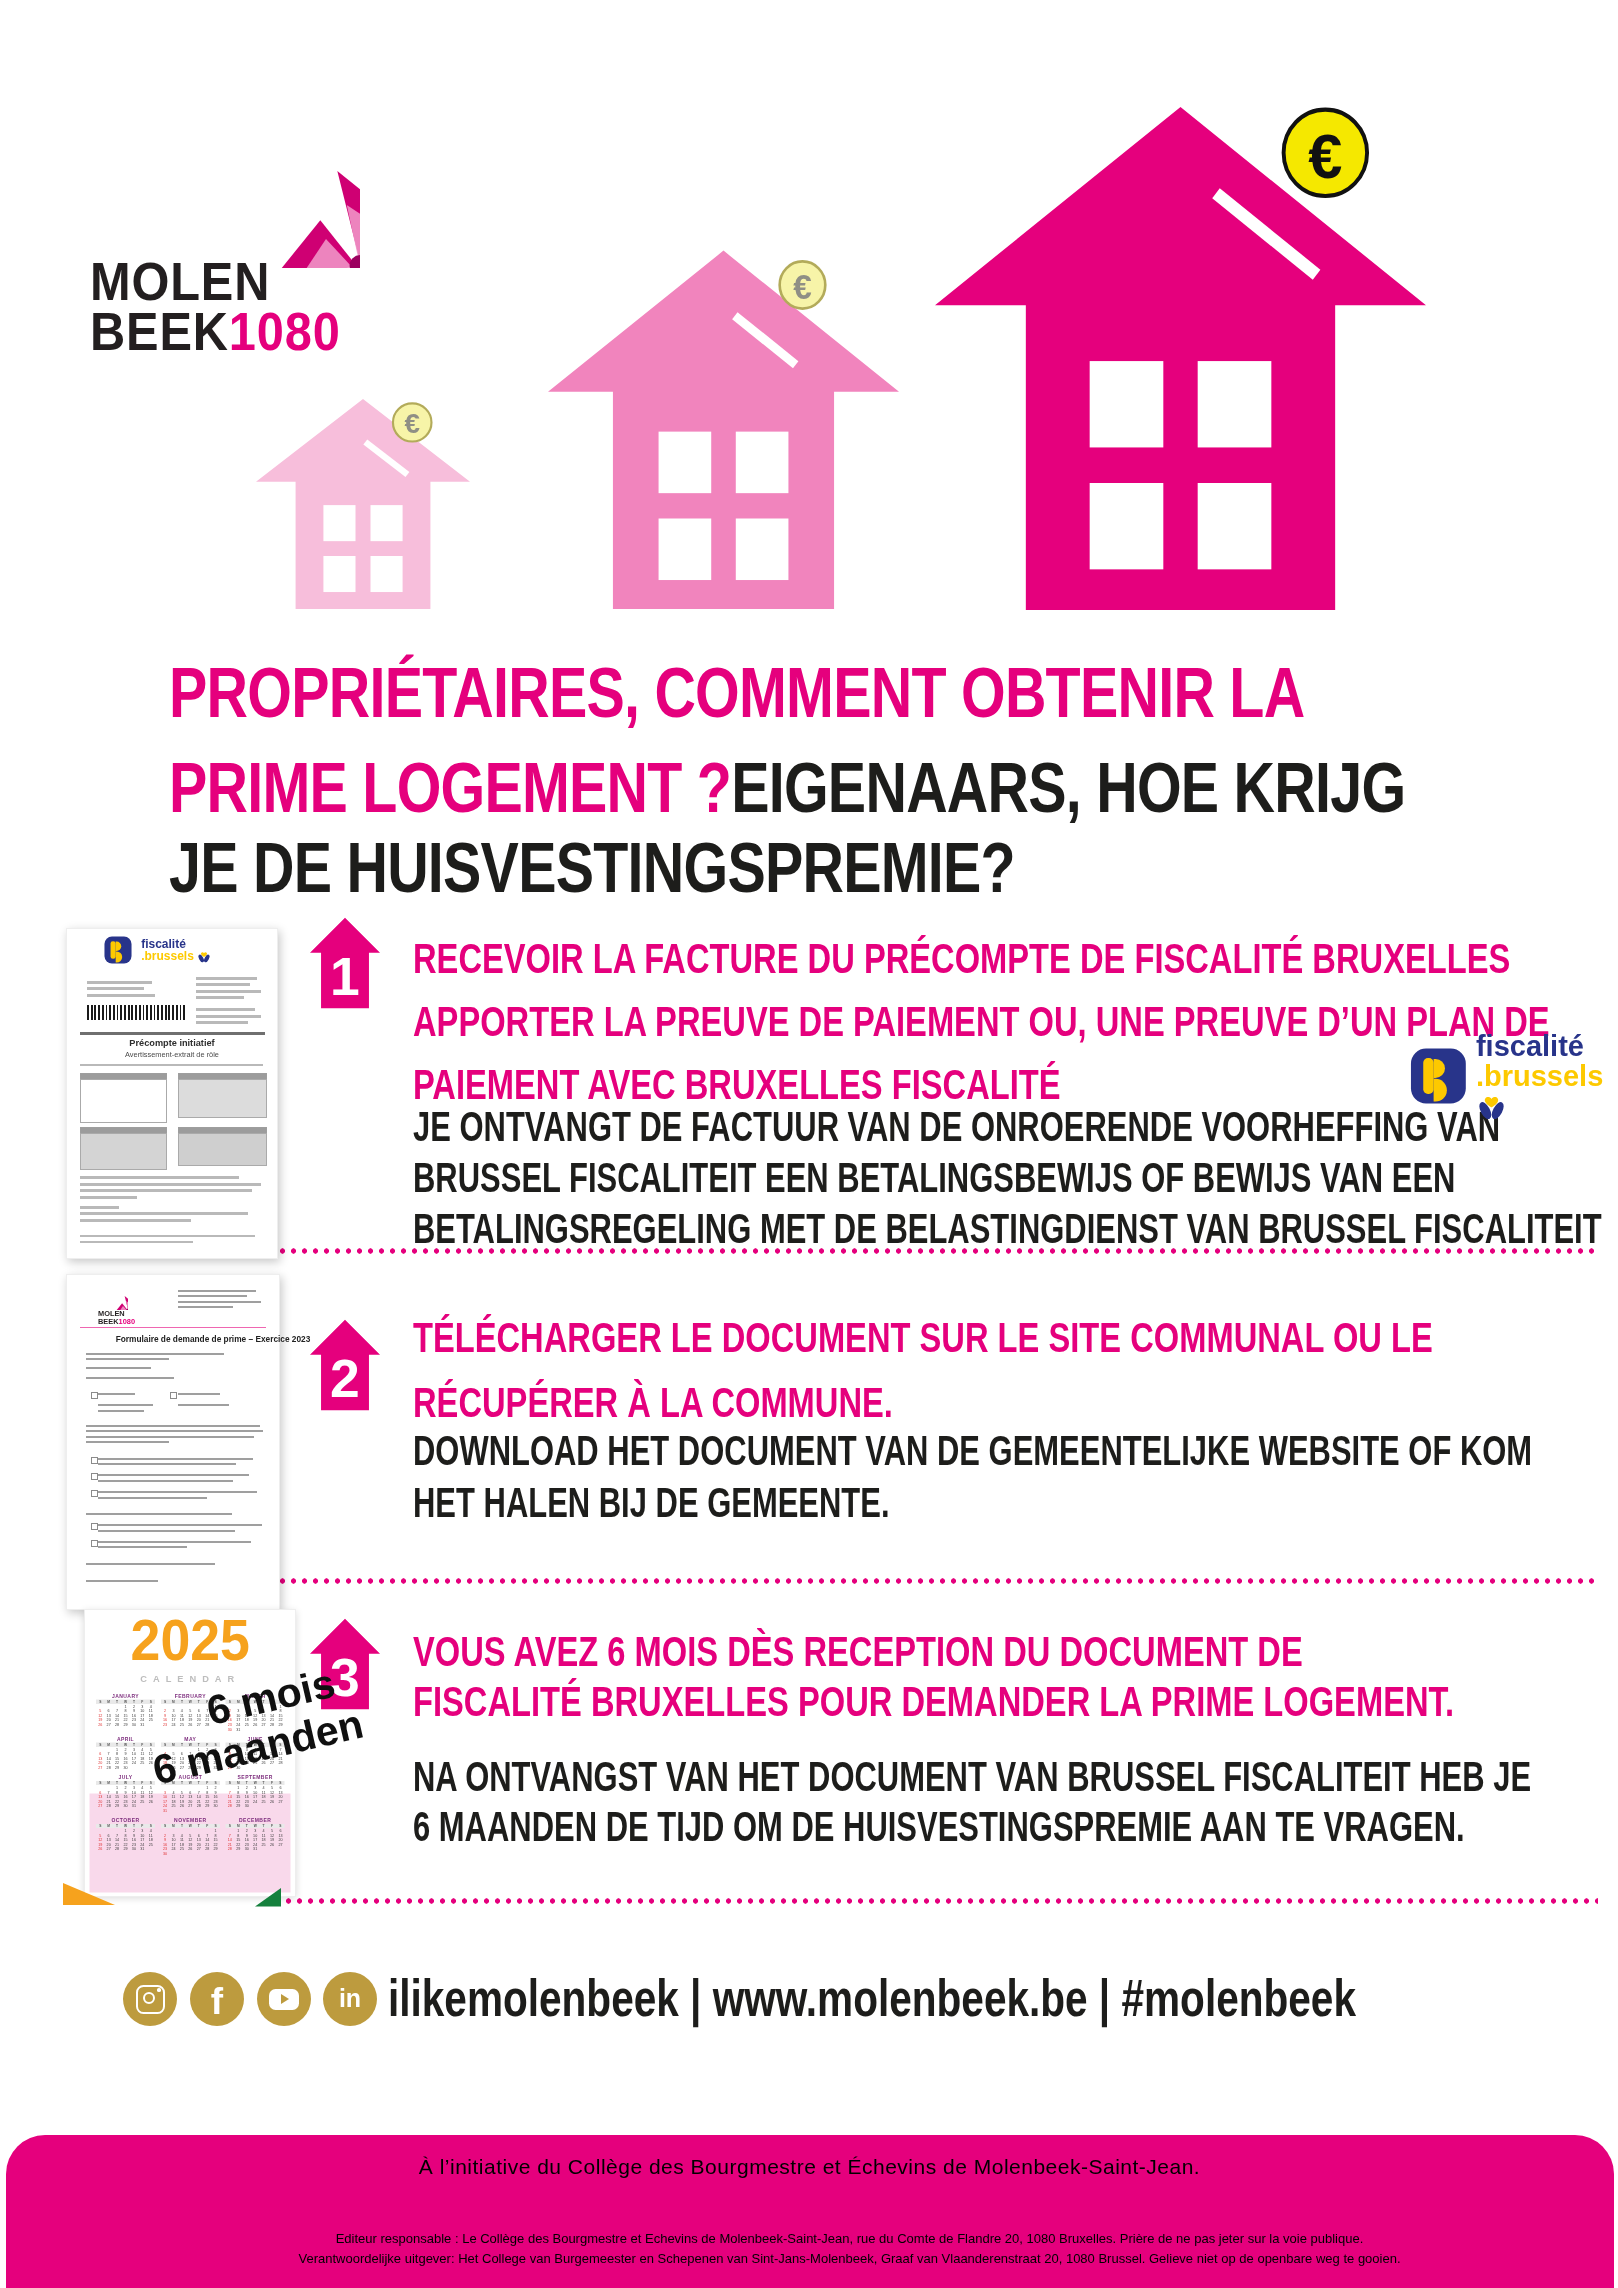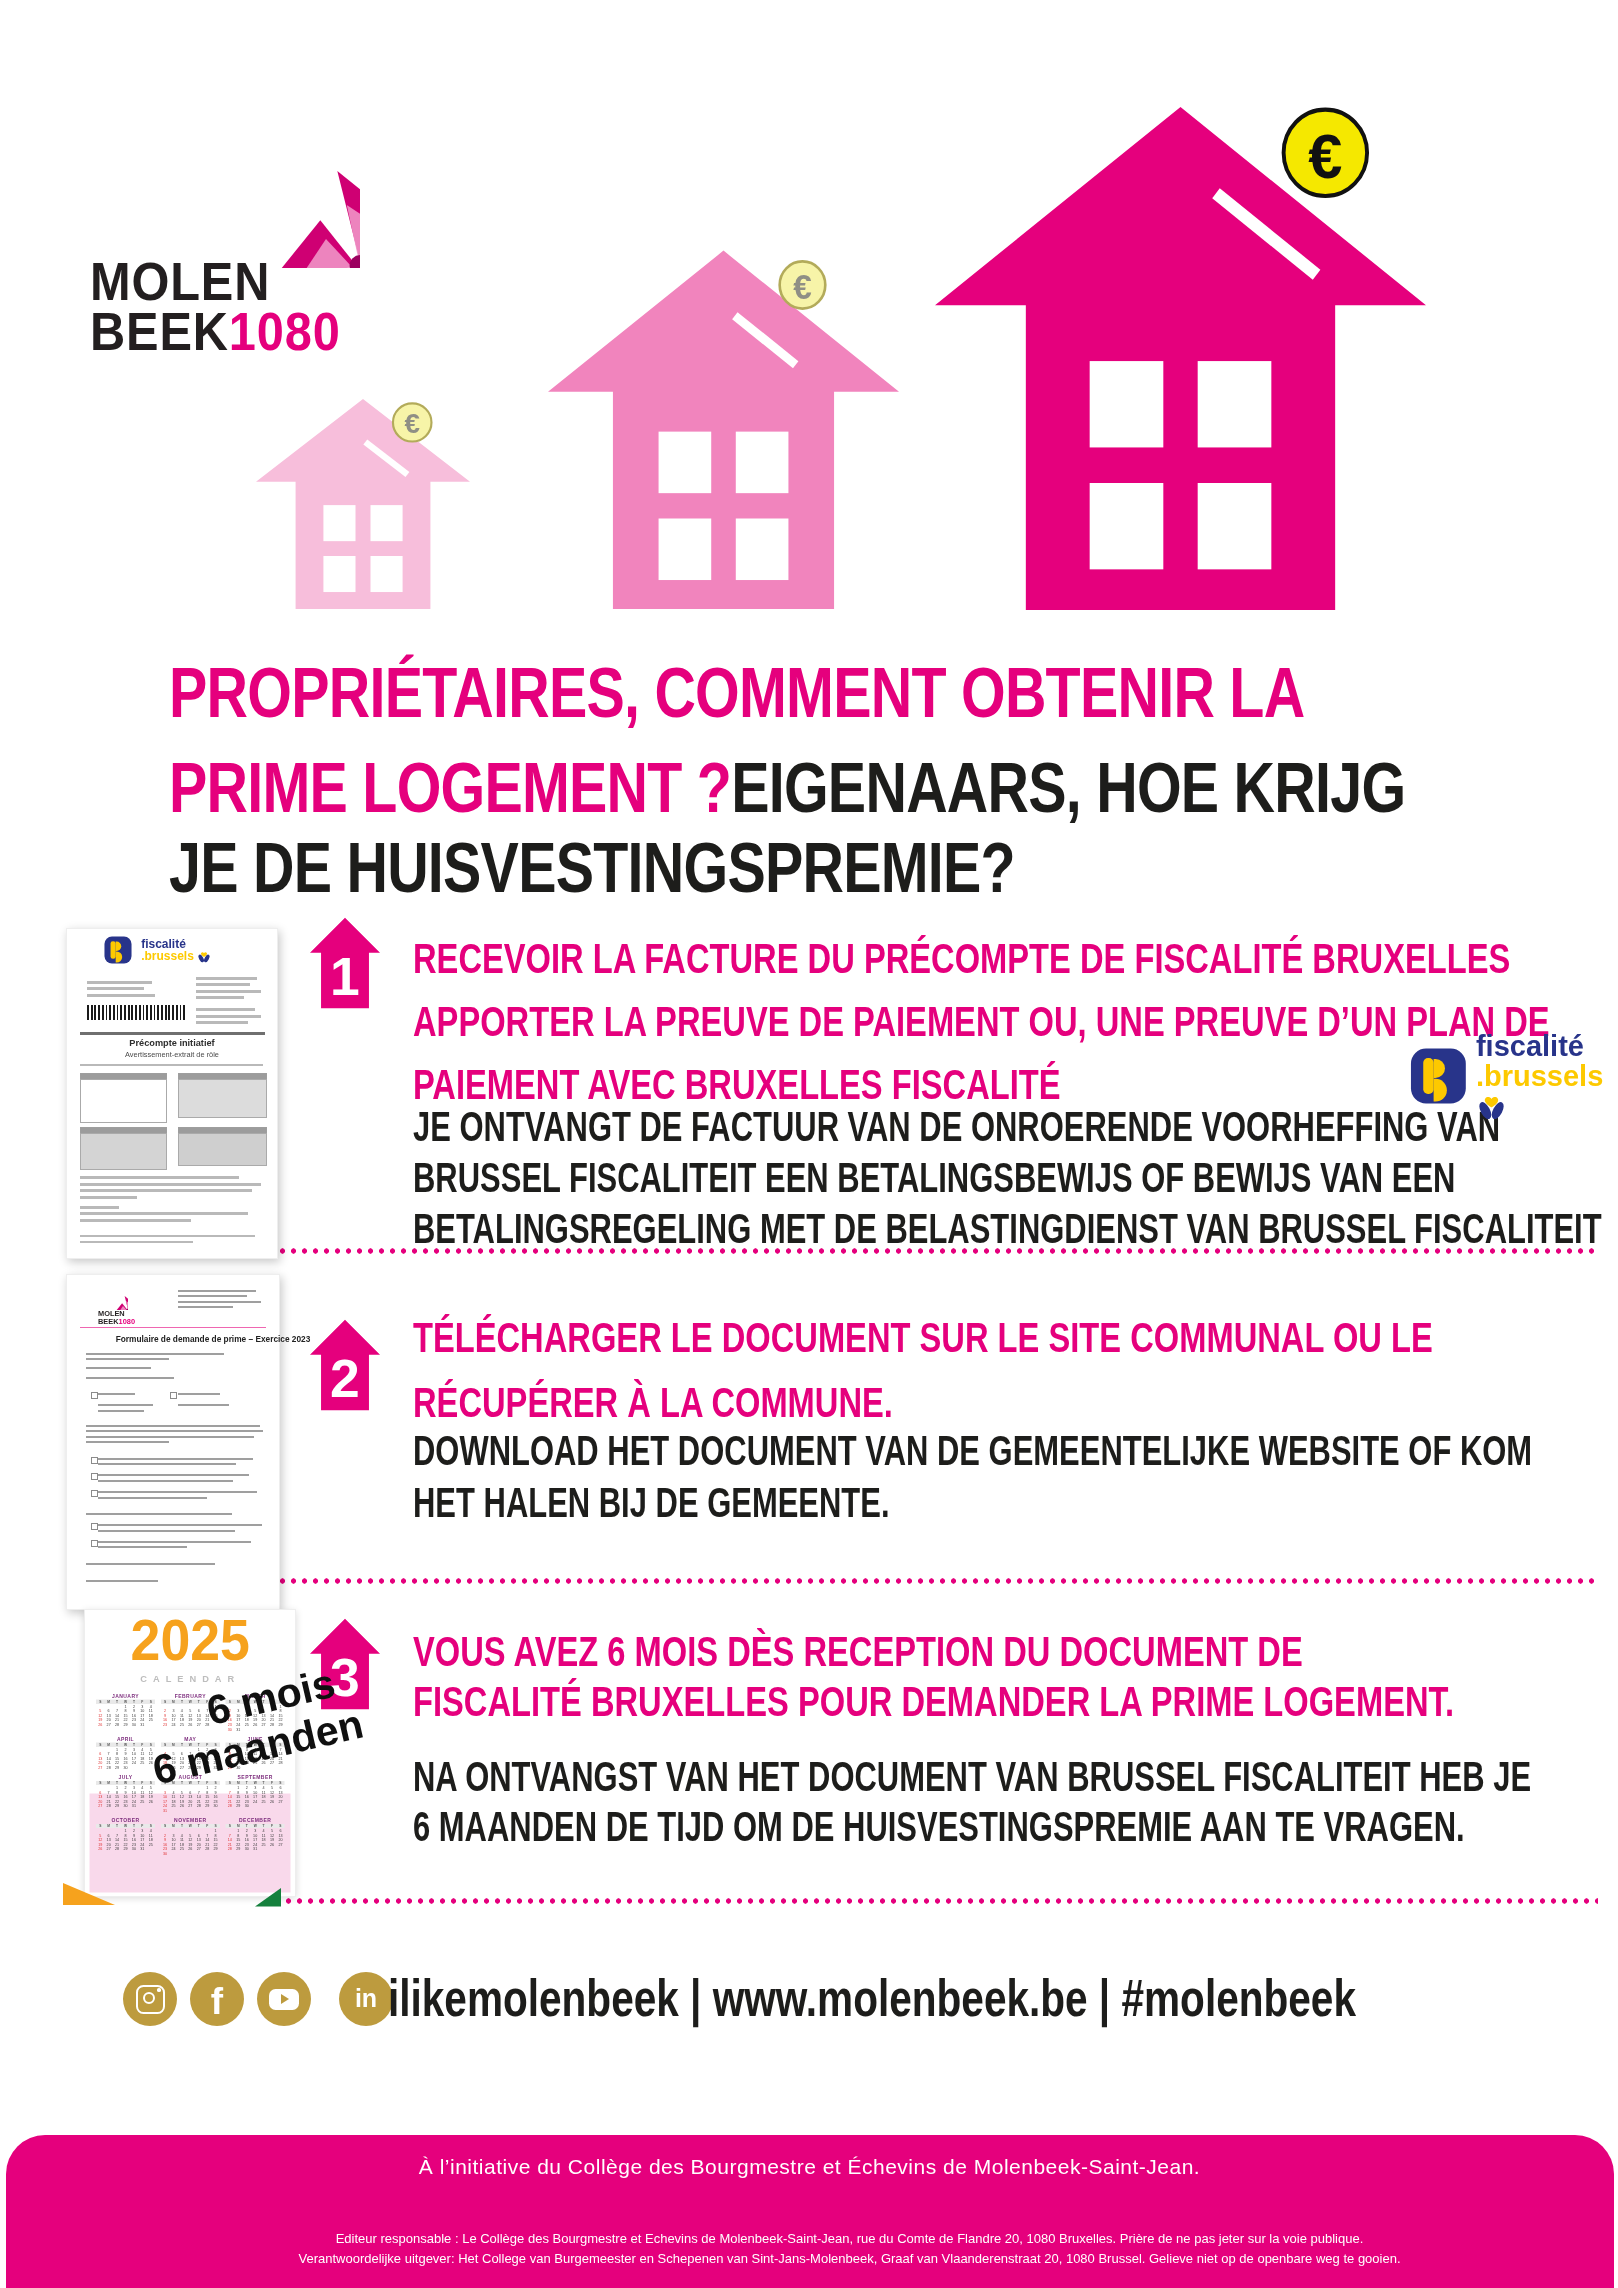--- a/index.html
+++ b/index.html
@@ -72,21 +72,21 @@
   .ig-frame{width:25px;height:25px;border:2.8px solid #fff;border-radius:7.4px;position:relative;}
   .ig-lens{position:absolute;left:5.5px;top:5.5px;width:8.3px;height:8.3px;border:2.8px solid #fff;border-radius:50%;}
   .ig-dot{position:absolute;right:1.8px;top:1.8px;width:3.7px;height:3.7px;background:#fff;border-radius:50%;}
   .fb-f{font-size:37px;font-weight:bold;transform:translateY(2.8px);}
   .yt-box{width:29.5px;height:21px;background:#fff;border-radius:6.5px;display:flex;align-items:center;justify-content:center;}
   .yt-tri{width:0;height:0;border-left:8.3px solid var(--gold);border-top:5.5px solid transparent;border-bottom:5.5px solid transparent;margin-left:1.8px;}
   .li-in{font-size:25px;font-weight:bold;transform:translateY(-0.9px);}
 
   
   .footer{position:absolute;left:5.5px;right:5.5px;top:2135px;height:154px;background:var(--brand_pink);
-          border-radius:39px 39px 0 0;color:#ffffff;}
+          border-radius:39px 39px 0 0;color:#000000;}
   .footer p{position:absolute;width:100%;text-align:center;margin:0;}
   .f-big{font-size:21px;letter-spacing:0.5px;}
   .f-small{font-size:13px;padding-left:40px;}
 
   .tri{position:absolute;}
   .coin-txt{text-anchor:middle;dominant-baseline:central;font-weight:bold;}
 </style>
 </head>
 <body>
 
@@ -912,21 +912,21 @@
       </div>
   </div>
   <div class="soc" style="left:190px;">
       <span class="fb-f">f</span>
     </div>
   <div class="soc" style="left:257px;">
       <div class="yt-box">
         <div class="yt-tri"></div>
       </div>
     </div>
-  <div class="soc" style="left:339px;">
+  <div class="soc" style="left:323px;">
       <span class="li-in">in</span>
     </div>
   <div class="soc-text">ilikemolenbeek | www.molenbeek.be | #molenbeek</div>
 
   <div class="footer">
     <p class="f-big" style="top:20px;">À l’initiative du Collège des Bourgmestre et Échevins de Molenbeek-Saint-Jean.</p>
     <p class="f-small" style="top:96px;">Editeur responsable : Le Collège des Bourgmestre et Echevins de Molenbeek-Saint-Jean, rue du Comte de Flandre 20, 1080 Bruxelles. Prière de ne pas jeter sur la voie publique.</p>
     <p class="f-small" style="top:116px;">Verantwoordelijke uitgever: Het College van Burgemeester en Schepenen van Sint-Jans-Molenbeek, Graaf van Vlaanderenstraat 20, 1080 Brussel. Gelieve niet op de openbare weg te gooien.</p>
   </div>
 

